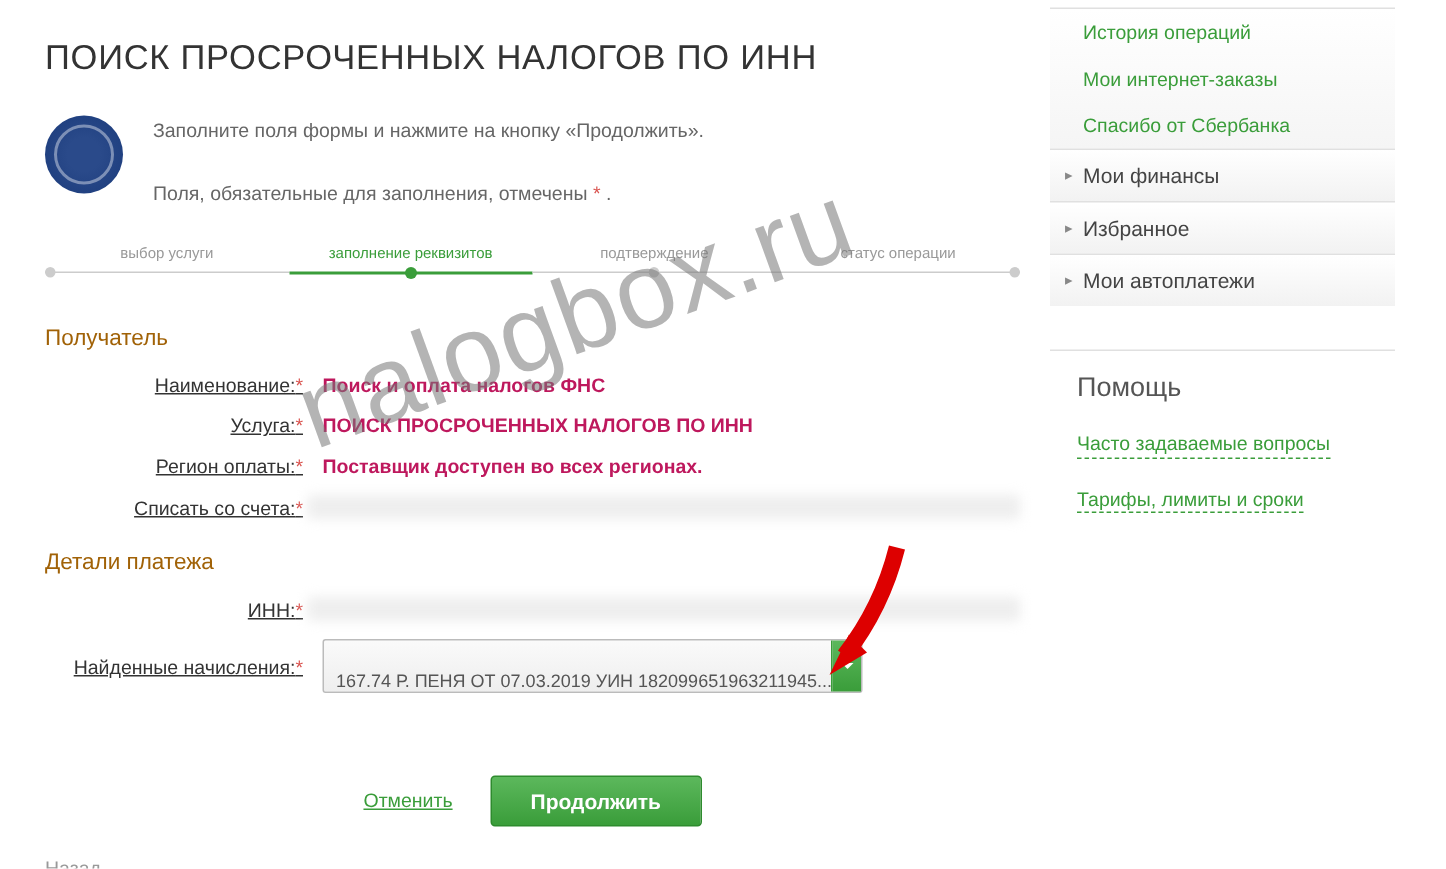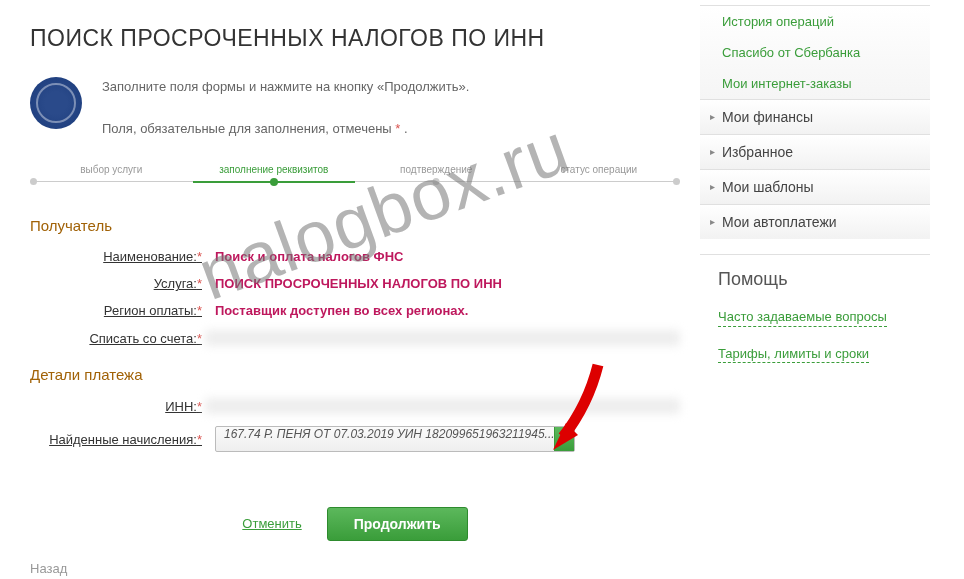--- a/index.html
+++ b/index.html
@@ -20,33 +20,33 @@
 .step.active .step-line { background:#3a9d3a; height:2px; bottom:4px; }
 .step-dot { position:absolute; bottom:2px; left:50%; transform:translateX(-50%); width:7px; height:7px; border-radius:50%; background:#ccc; }
 .step:first-child .step-dot { left:0; transform:none; }
 .step:last-child .step-dot { left:auto; right:0; transform:none; }
 .step.active .step-dot { background:#3a9d3a; width:8px; height:8px; bottom:1px; }
 .section-title { color:#a16207; font-size:15px; margin:20px 0 15px; }
 .row { display:flex; align-items:center; margin-bottom:12px; }
 .label { width:175px; text-align:right; color:#333; font-size:13px; padding-right:3px;text-decoration:underline; }
 .value { flex:1; padding-left:10px; font-size:13px; font-weight:700; color:#be185d; }
 .value.redacted { filter:blur(4px); color:#bbb; background:linear-gradient(#eee,#eee); height:16px; width:200px; border-radius:2px; }
-.dropdown { display:flex; align-items:flex-start; border:1px solid #bbb; background:linear-gradient(#fafafa,#eee); border-radius:2px; height:26px; width:360px; position:relative;font-style:italic; }
+.dropdown { display:flex; align-items:flex-end; border:1px solid #bbb; background:linear-gradient(#fafafa,#eee); border-radius:2px; height:36px; width:360px; position:relative; }
 .dropdown-text { flex:1; padding:0 8px; font-size:12px; color:#555; white-space:nowrap; overflow:hidden; }
 .dropdown-btn { width:20px; height:100%; background:linear-gradient(#5cb85c,#3a9d3a); border-left:1px solid #3a9d3a; display:flex; align-items:center; justify-content:center; }
 .dropdown-btn::after { content:""; border:4px solid transparent; border-top-color:#fff; margin-top:4px; }
 .actions { display:flex; gap:25px; align-items:center; justify-content:center; margin-top:55px; }
 .cancel { color:#3a9d3a; text-decoration:underline; cursor:pointer; border-bottom:1px dashed transparent; }
 .continue { background:linear-gradient(#5cb85c,#3a9d3a); color:#fff; border:1px solid #2e8b2e; border-radius:3px; padding:8px 26px; font-size:14px; cursor:pointer; font-weight:700; }
 .back { margin-top:20px; color:#999; }
 .side-block { border-top:1px solid #e0e0e0; background:linear-gradient(#fff,#f5f5f5); }
 .side-link { padding:8px 12px 8px 22px; font-size:13px; color:#3a9d3a; cursor:pointer; }
 .side-item { padding:9px 12px 9px 22px; font-size:14px; color:#444; border-top:1px solid #e0e0e0; background:linear-gradient(#fff,#f2f2f2); position:relative; cursor:pointer; }
 .side-item::before { content:"▸"; position:absolute; left:10px; color:#888; font-size:10px; top:11px; }
-.help-box { border-top:1px solid #e0e0e0; margin-top:15px; padding:14px 18px; }
+.help-box { border-top:1px solid #e0e0e0; margin-top:29px; padding:14px 18px; }
 .help-title { font-size:18px; color:#555; margin-bottom:18px; }
 .help-link { color:#3a9d3a; display:block; margin-bottom:18px; line-height:1.35; cursor:pointer; border-bottom:1px dashed #3a9d3a; width:fit-content; }
 .arrow { position:absolute; left:548px; top:355px; pointer-events:none; }
 .watermark { position:absolute; left:190px; top:170px; font-size:72px; color:#777; opacity:.55; transform:rotate(-20deg); pointer-events:none; font-weight:400; letter-spacing:1px; }
 </style>
 </head>
 <body>
 
 <div class="container">
   <div class="main">
@@ -104,26 +104,25 @@
     <div class="actions">
       <span class="cancel">Отменить</span>
       <button class="continue">Продолжить</button>
     </div>
     <div class="back">Назад</div>
   </div>
 
   <div class="sidebar">
     <div class="side-block">
       <div class="side-link">История операций</div>
+      <div class="side-link">Мои интернет-заказы</div>
       <div class="side-link">Спасибо от Сбербанка</div>
-      <div class="side-link">Мои интернет-заказы</div>
     </div>
     <div class="side-item">Мои финансы</div>
     <div class="side-item">Избранное</div>
-    <div class="side-item">Мои шаблоны</div>
     <div class="side-item">Мои автоплатежи</div>
 
     <div class="help-box">
       <div class="help-title">Помощь</div>
       <a class="help-link">Часто задаваемые вопросы</a>
       <a class="help-link">Тарифы, лимиты и сроки</a>
     </div>
   </div>
 </div>
 

